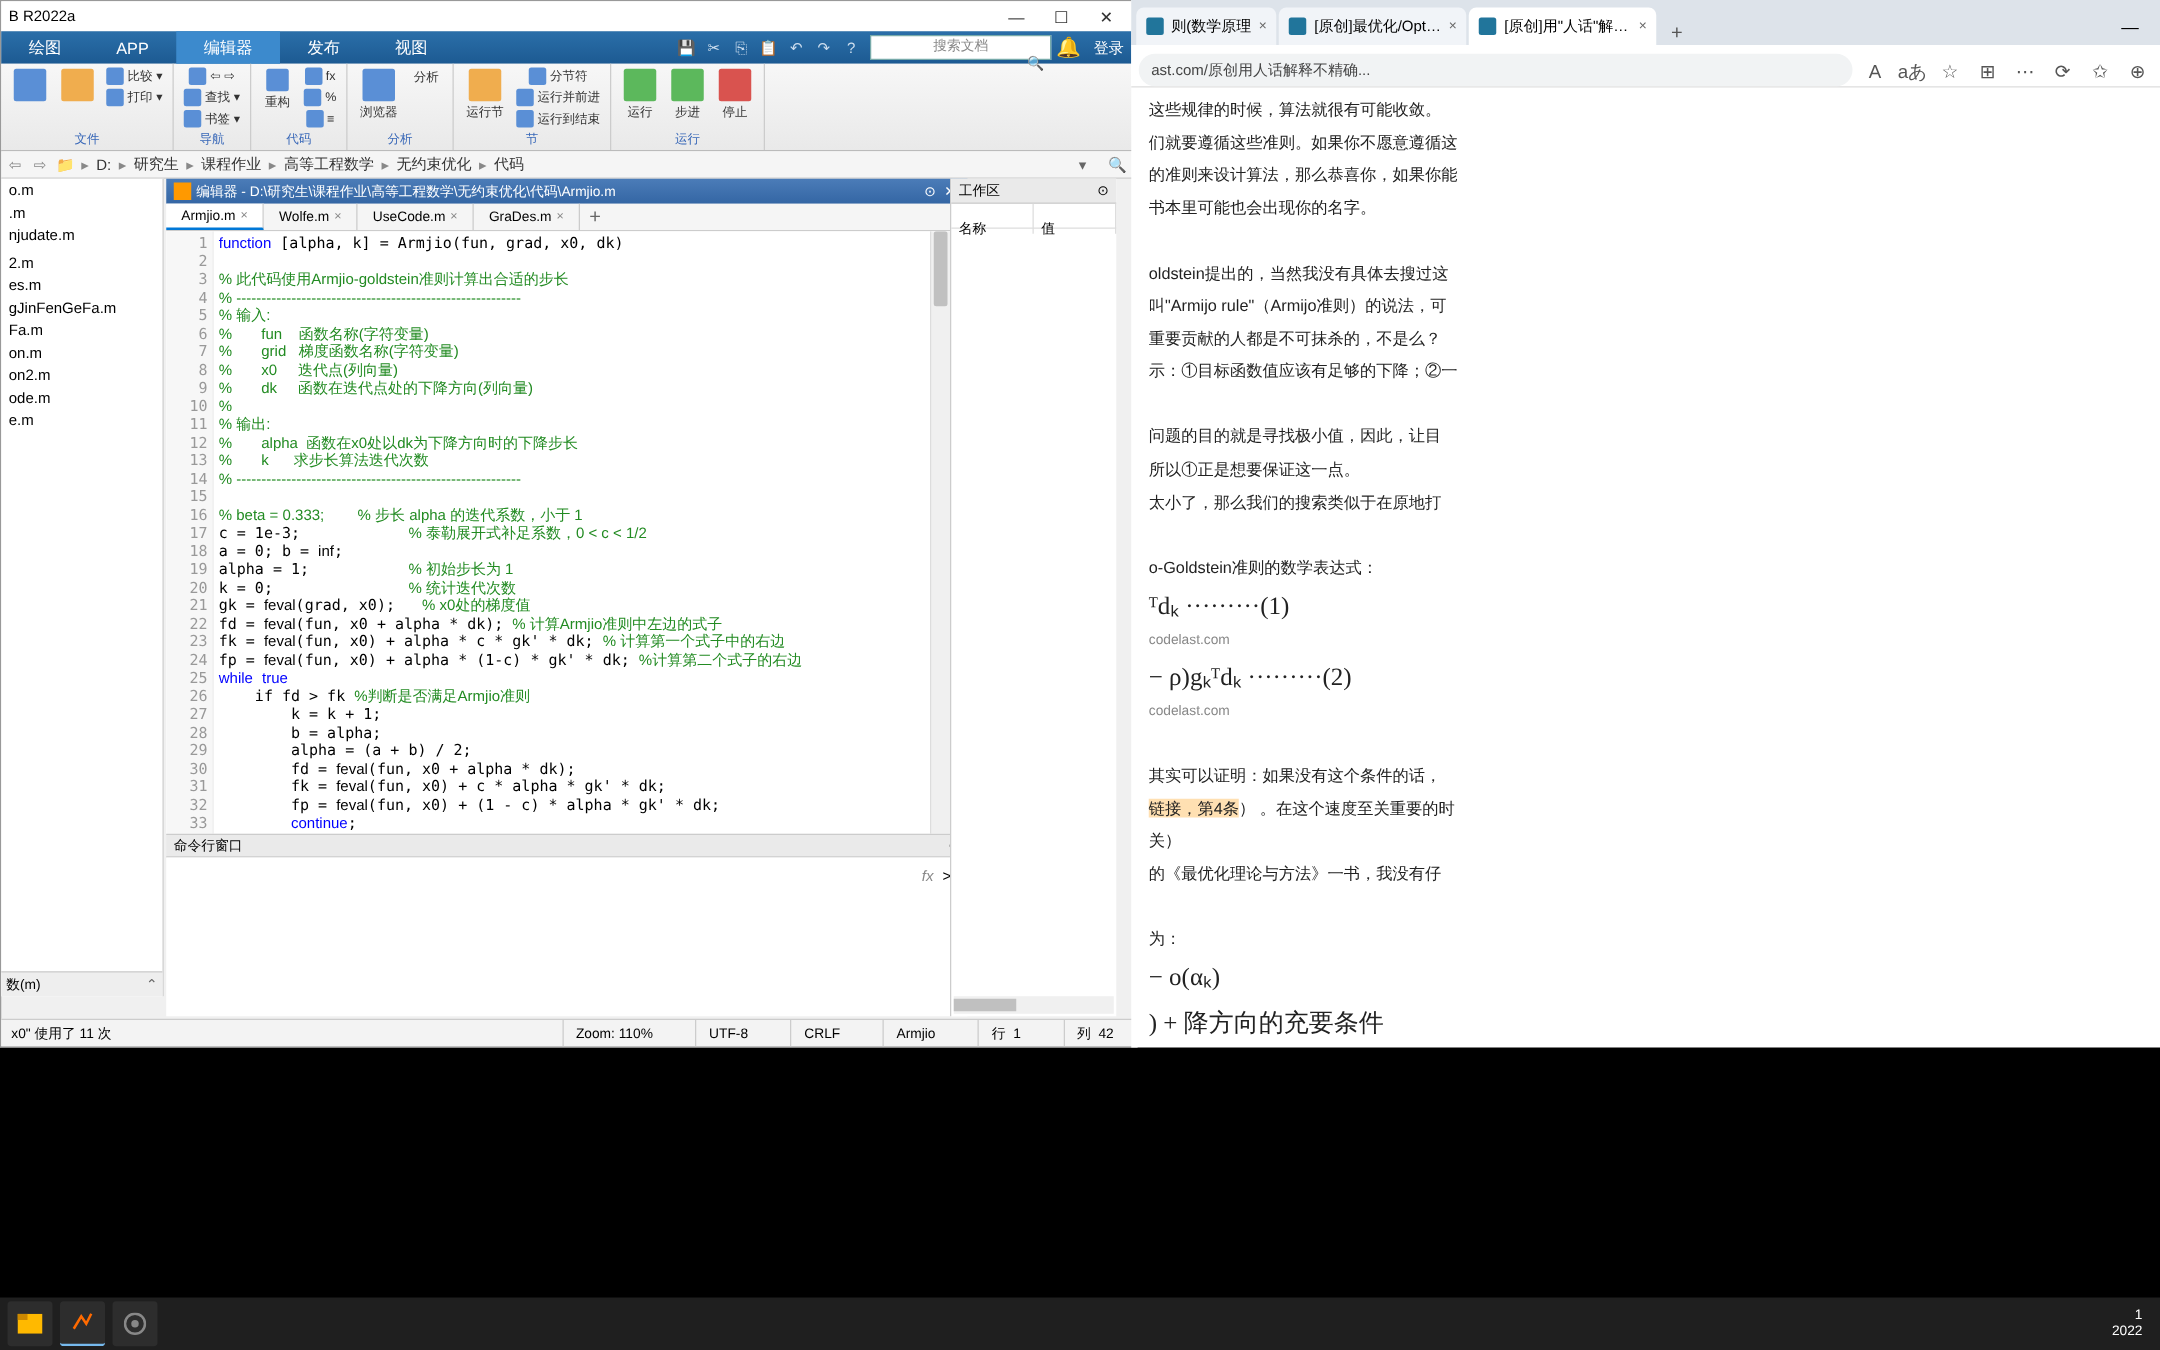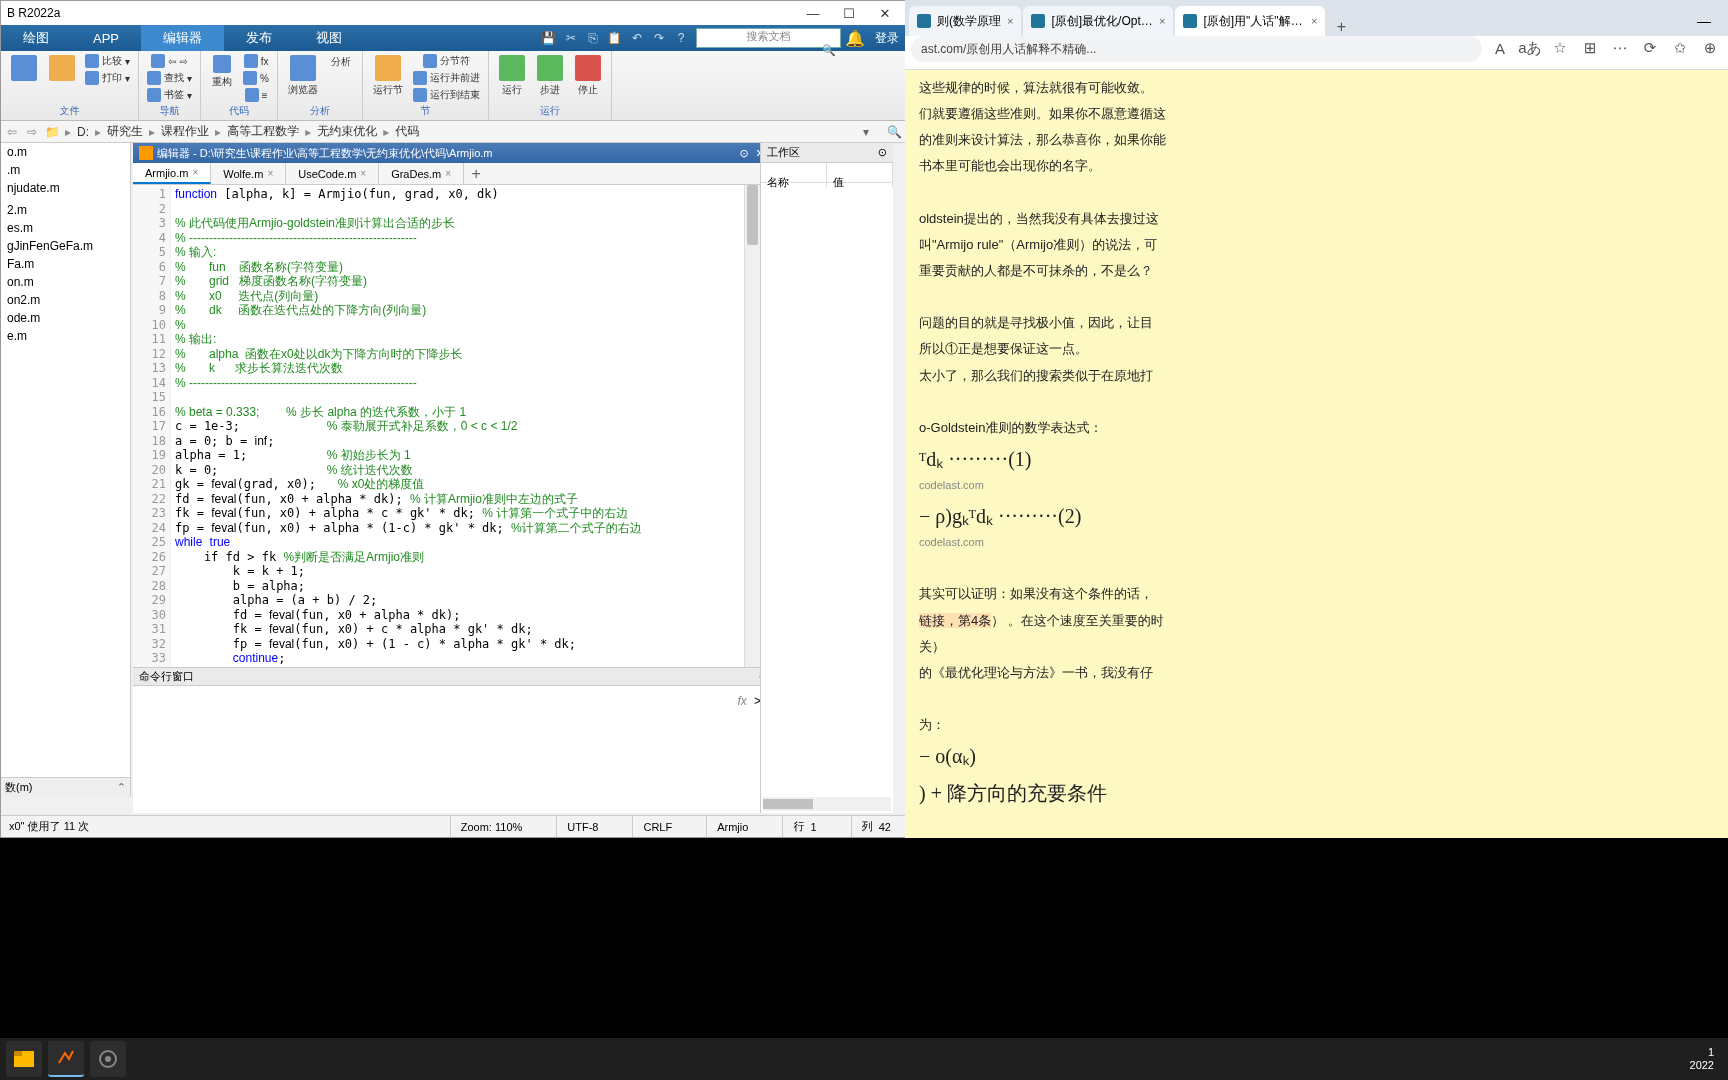--- a/index.html
+++ b/index.html
@@ -87,31 +87,31 @@
 .ws-head .col { flex:1; padding:12px 6px; border-right:1px solid #ddd; }
 .ws-scroll { position:absolute; bottom:2px; left:2px; right:2px; height:14px; background:#f0f0f0; }
 .ws-scroll .hthumb { position:absolute; left:0; width:50px; top:2px; bottom:2px; background:#c0c0c0; }
 
 
 .ml-status { position:absolute; bottom:0; left:0; right:0; height:22px; background:#f3f3f3; border-top:1px solid #ccc; display:flex; align-items:center; font-size:11px; padding:0 8px; gap:24px; }
 .ml-status .cell { border-left:1px solid #ccc; padding:0 10px; height:100%; display:flex; align-items:center; }
 .ml-status .first { border:none; padding-left:0; flex:1;}
 
 
-.browser { position:absolute; left:905px; top:0; right:0; height:838px; background:#fef9c3; display:flex; flex-direction:column; }
+.browser { position:absolute; left:905px; top:0; right:0; height:838px; background:#ffffff; display:flex; flex-direction:column; }
 .br-tabs { height:36px; background:#dde3ea; display:flex; align-items:flex-end; padding:0 4px; gap:2px; }
 .br-tab { height:30px; background:#f1f4f8; border-radius:6px 6px 0 0; display:flex; align-items:center; padding:0 8px; font-size:12px; gap:6px; max-width:150px; cursor:pointer; }
 .br-tab.active { background:#fff; }
 .br-tab .favicon { width:14px; height:14px; background:#21759b; border-radius:2px; flex-shrink:0; }
 .br-tab .tlabel { overflow:hidden; text-overflow:ellipsis; white-space:nowrap; flex:1; }
 .br-tab .tclose { color:#666; font-size:11px; flex-shrink:0; }
 .br-newtab { width:28px; display:flex; align-items:center; justify-content:center; color:#555; font-size:16px; cursor:pointer; }
 .br-wbtns { margin-left:auto; display:flex; }
 .br-wbtns .wb { width:40px; height:30px; display:flex; align-items:center; justify-content:center; font-size:14px; }
-.br-toolbar { height:34px; background:#fff; border-bottom:1px solid #ddd; display:flex; align-items:flex-start; padding:0 6px; gap:6px; }
+.br-toolbar { height:34px; background:#fff; border-bottom:1px solid #ddd; display:flex; align-items:flex-end; padding:0 6px; gap:6px; }
 .br-toolbar .url { flex:1; height:26px; background:#f1f3f4; border-radius:13px; display:flex; align-items:center; padding:0 10px; font-size:12px; color:#444; overflow:hidden; }
 .br-toolbar .tico { width:24px; height:24px; display:flex; align-items:center; justify-content:center; color:#555; font-size:15px; cursor:pointer; }
 .br-content { flex:1; padding:8px 14px; font-size:13px; line-height:1.55; color:#222; overflow:hidden; }
 .br-content p { margin-bottom:6px; }
 .br-content .hl { background:#ffe0b2; }
 .br-content .formula { font-family:"Cambria Math",serif; font-size:20px; display:inline-block; }
 .br-content .codelast { color:#888; font-size:11px; }
 
 
 .taskbar { position:absolute; bottom:0; left:0; right:0; height:42px; background:#1f1f1f; display:flex; align-items:center; padding:0 6px; gap:6px; }
@@ -403,20 +403,21 @@
   </div>
   <div class="br-content" id="br-content">
       <p>这些规律的时候，算法就很有可能收敛。</p>
       <p>们就要遵循这些准则。如果你不愿意遵循这</p>
       <p>的准则来设计算法，那么恭喜你，如果你能</p>
       <p>书本里可能也会出现你的名字。</p>
       <p>&nbsp;</p>
       <p>oldstein提出的，当然我没有具体去搜过这</p>
       <p>叫"Armijo rule"（Armijo准则）的说法，可</p>
       <p>重要贡献的人都是不可抹杀的，不是么？</p>
+      <p>示：①目标函数值应该有足够的下降；②一</p>
       <p>&nbsp;</p>
       <p>问题的目的就是寻找极小值，因此，让目</p>
       <p>所以①正是想要保证这一点。</p>
       <p>太小了，那么我们的搜索类似于在原地打</p>
       <p>&nbsp;</p>
       <p>o-Goldstein准则的数学表达式：</p>
       <p><span class="formula">ᵀdₖ ·········(1)</span><br><span class="codelast">codelast.com</span></p>
       <p><span class="formula">− ρ)gₖᵀdₖ ·········(2)</span><br><span class="codelast">codelast.com</span></p>
       <p>&nbsp;</p>
       <p>其实可以证明：如果没有这个条件的话，</p>

